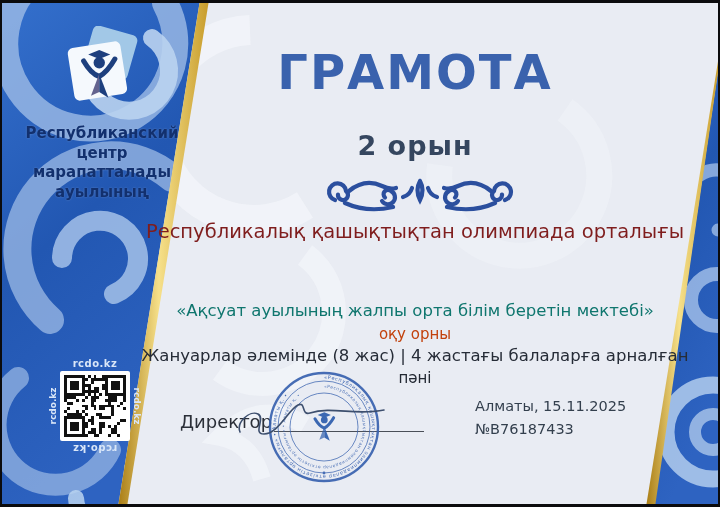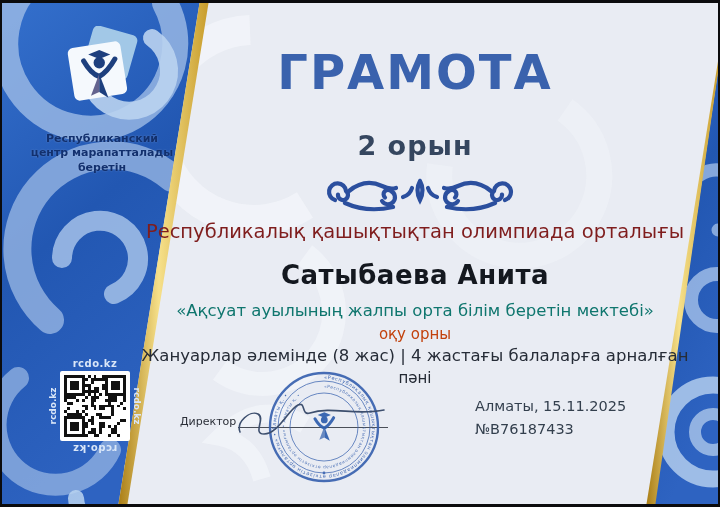--- a/index.html
+++ b/index.html
@@ -7,21 +7,21 @@
     position:relative; width:720px; height:507px; overflow:hidden;
     background:#e9ecf3;
     font-family:"DejaVu Sans","Liberation Sans",sans-serif;
   }
   .frame{position:absolute;inset:0;border:3px solid #0b0b0d;border-left-width:2px;border-right-width:2px;pointer-events:none;z-index:40;}
   svg.bg{position:absolute;left:0;top:0;z-index:0;}
 
   
   .logo-block{position:absolute;left:18px;top:26px;width:168px;z-index:5;text-align:center;}
   .logo-block svg{display:block;margin:0 auto;}
-  .org-name{margin-top:16px;color:#12306e;font-size:11px;font-weight:bold;line-height:1.3;text-shadow:0 0 2px rgba(255,255,255,.25);}
+  .org-name{margin-top:8px;color:#12306e;font-size:15px;font-weight:bold;line-height:1.3;text-shadow:0 0 2px rgba(255,255,255,.25);}
 
   
   .qr-block{position:absolute;left:30px;top:358px;width:130px;z-index:5;}
   .qr-label{color:#d9e6f8;font-size:10px;font-weight:bold;letter-spacing:.5px;text-align:center;}
   .qr-mid{display:flex;align-items:center;justify-content:center;margin:2px 0;}
   .qr-side{width:14px;display:flex;align-items:center;justify-content:center;}
   .qr-side span{transform:rotate(-90deg);display:block;color:#d9e6f8;font-size:9px;font-weight:bold;white-space:nowrap;}
   .qr-side.right span{transform:rotate(90deg);}
   .qr-label.bottom{transform:rotate(180deg);}
   .qr-box{background:#fff;padding:4px;border-radius:2px;line-height:0;}
@@ -32,21 +32,21 @@
   .place{top:130px;font-size:27px;font-weight:bold;color:#35465f;letter-spacing:1px;}
   .divider{position:absolute;left:325px;top:170px;z-index:3;}
   .award-text{top:218px;font-size:19.5px;line-height:27px;color:#7f1d1d;}
   .name{top:260px;font-size:26px;font-weight:bold;color:#14181f;letter-spacing:.5px;}
   .school{top:301px;font-size:16.5px;color:#0f766e;}
   .lbl-school{top:325px;font-size:15px;color:#c2410c;}
   .subject{top:346px;font-size:16.5px;color:#262c37;}
   .lbl-subject{top:369px;font-size:15px;color:#222832;}
 
   
-  .director{position:absolute;left:180px;top:411px;z-index:4;font-size:11px;color:#2b2f38;display:flex;align-items:flex-end;}
+  .director{position:absolute;left:180px;top:411px;z-index:4;font-size:18px;color:#2b2f38;display:flex;align-items:flex-end;}
   .sig-line{display:inline-block;width:150px;border-bottom:1.4px solid #4a4f58;height:16px;margin-left:2px;}
   .signature{position:absolute;left:234px;top:392px;z-index:5;}
   .stamp{position:absolute;left:266px;top:369px;z-index:4;opacity:.93;}
   .issue{position:absolute;left:475px;top:395px;z-index:4;font-size:14.5px;color:#333f4d;line-height:23px;text-align:left;}
 </style>
 </head>
 <body>
 
 <div class="page">
 
@@ -112,21 +112,21 @@
         <polygon points="46,24 58,29 46,34 34,29" fill="#1d3f7e"></polygon>
         <circle cx="46" cy="38" r="6.2" fill="#1d3f7e"></circle>
         <path d="M29,36 Q37,50 46,53 M63,34 Q55,48 46,53" stroke="#1d3f7e" stroke-width="5.5" fill="none" stroke-linecap="round"></path>
         <polygon points="46,50 37,74 46,70" fill="#63638f"></polygon>
         <polygon points="46,50 46,70 56,76" fill="#1d3f7e"></polygon>
       </g>
     </svg>
     <div class="org-name">
       <div>Республиканский</div>
       <div>центр марапатталады</div>
-      <div>беретін</div>
+      <div>ауылының</div>
     </div>
   </div>
 
   <div class="qr-block">
     <div class="qr-label">rcdo.kz</div>
     <div class="qr-mid">
       <div class="qr-side left">
           <span>rcdo.kz</span>
         </div>
       <div class="qr-box">
@@ -280,21 +280,20 @@
       </g>
       <use href="#dh" transform="translate(190,0) scale(-1,1)"></use>
       <path d="M95,11 q-5,9 0,19 q5,-10 0,-19"></path>
     </g>
   </svg>
 
   <div class="col award-text">
     <div>Республикалық қашықтықтан олимпиада орталығы</div>
   </div>
 
-  <div class="col name">Сатыбаева Анита</div>
   <div class="col school">«Ақсуат ауылының жалпы орта білім беретін мектебі»</div>
   <div class="col lbl-school">оқу орны</div>
   <div class="col subject">Жануарлар әлемінде (8 жас) | 4 жастағы балаларға арналған</div>
   <div class="col lbl-subject">пәні</div>
 
   <div class="director">
     <span>Директор</span>
     <span class="sig-line"></span>
   </div>
 

